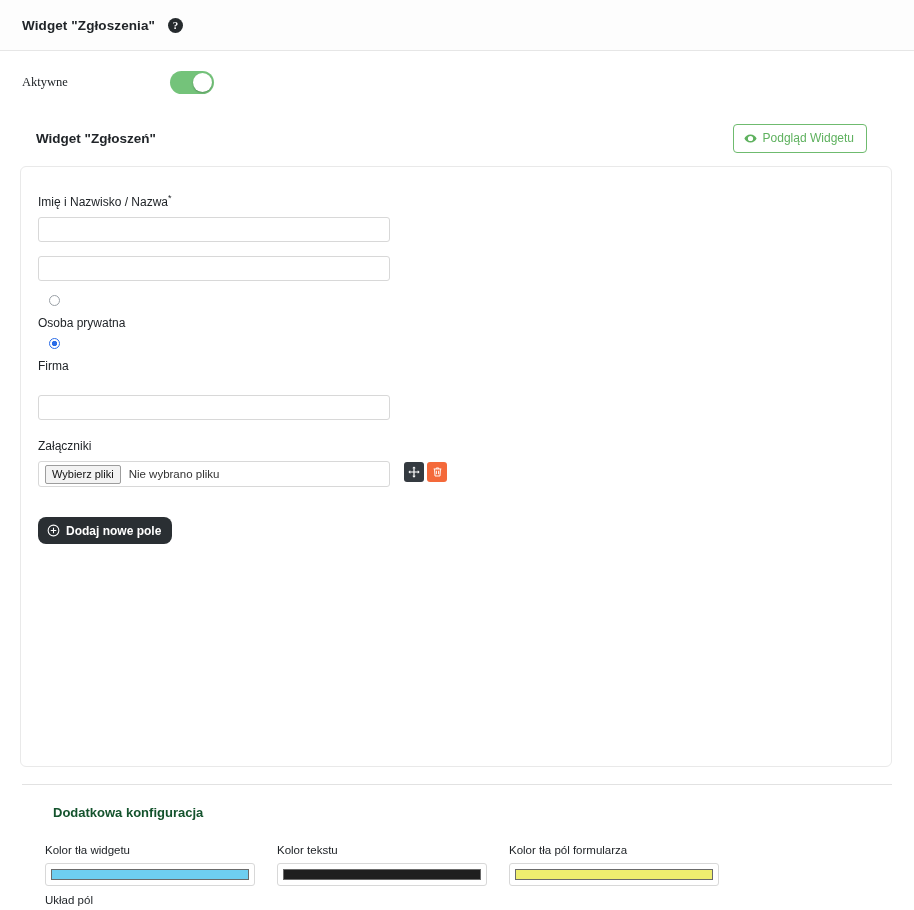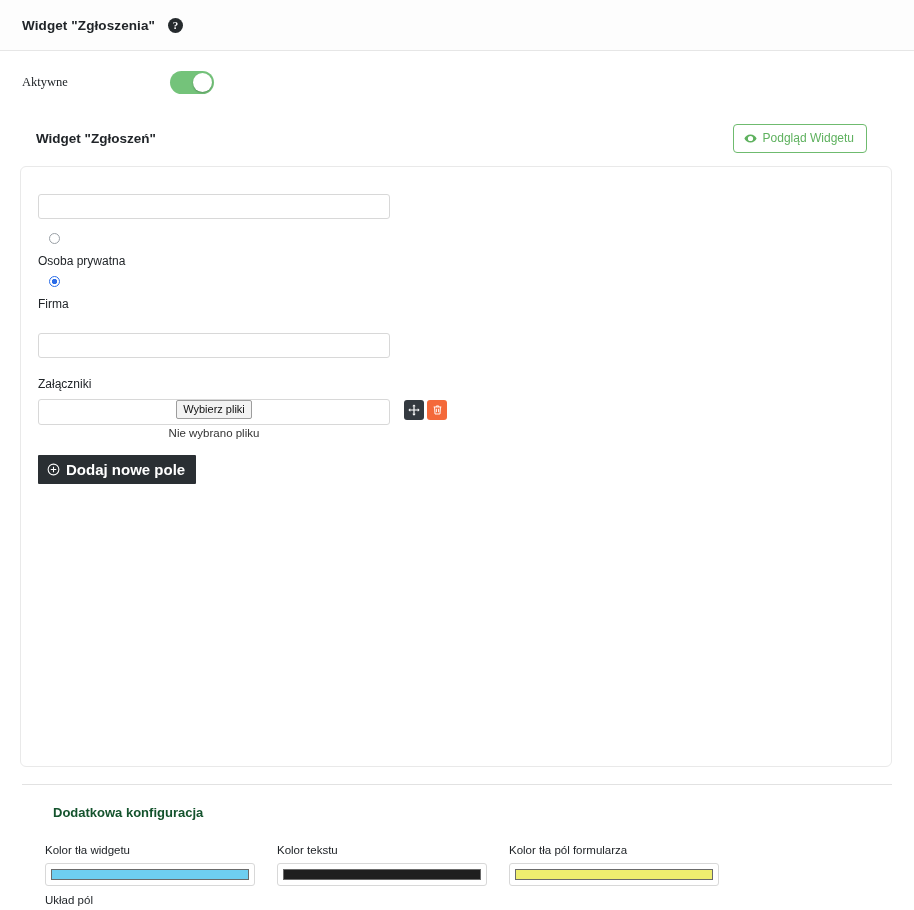--- a/index.html
+++ b/index.html
@@ -216,21 +216,20 @@
     width: 352px;
     height: 26px;
     box-sizing: border-box;
     border: 1px solid #d8d8d8;
     border-radius: 3px;
     background: #fff;
     display: flex;
     align-items: center;
     padding: 0 6px;
     gap: 8px;
-    flex-direction: column;
   }
   .file-btn {
     border: 1px solid #9d9d9d;
     border-radius: 2px;
     background: #f3f3f3;
     font-size: 11px;
     font-family: "Liberation Sans", sans-serif;
     padding: 1px 6px;
     color: #111;
     cursor: pointer;
@@ -239,22 +238,22 @@
   .file-status {
     font-size: 11.5px;
     color: #333;
   }
 
   .add-field-btn {
     margin-top: 16px;
     background: #2a2f33;
     color: #fff;
     border: none;
-    border-radius: 1px;
-    font-size: 15px;
+    border-radius: 8px;
+    font-size: 12px;
     font-family: "Liberation Sans", sans-serif;
     font-weight: 700;
     padding: 7px 11px 7px 9px;
     display: inline-flex;
     align-items: center;
     gap: 6px;
     cursor: pointer;
     line-height: 1;
   }
   .add-field-btn svg { display: block; }
@@ -347,20 +346,24 @@
     <span>Podgląd Widgetu</span>
   </button>
 </div>
 
 <div class="card">
   <div class="card-inner">
 
     
 
     
+    <div class="field">
+      <label class="field-label"><span>Imię i Nazwisko / Nazwa</span><span class="req">*</span></label>
+      <input class="text-input" type="text" placeholder="" style="">
+    </div>
 
     
     <div class="field">
       <input class="text-input" type="text" placeholder="" style="">
     </div>
 
     
     <div class="radio-block">
       <div class="radio-row">
         <span class="radio-dot off"></span>

